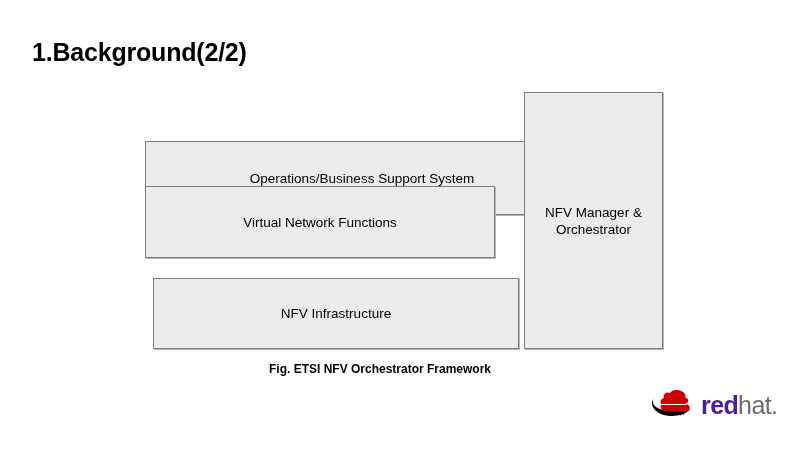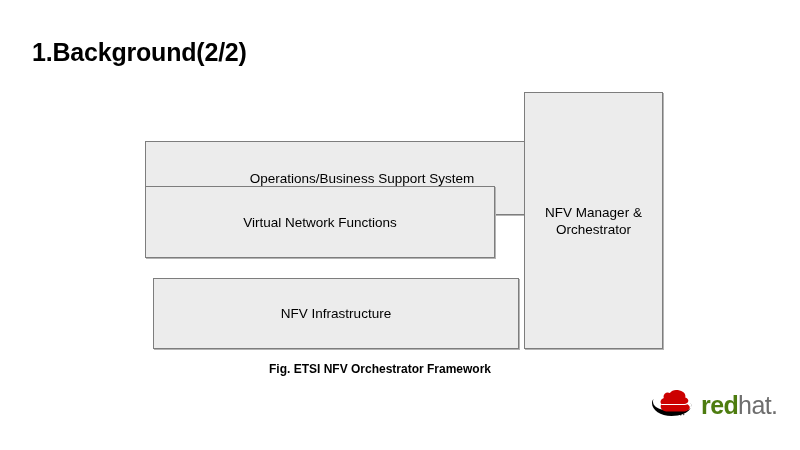--- a/index.html
+++ b/index.html
@@ -86,21 +86,21 @@
   .rh-logo svg { display: block; }
   .rh-wordmark {
     margin-left: 5px;
     font-size: 25px;
     line-height: 25px;
     letter-spacing: -0.6px;
     white-space: nowrap;
   }
   .rh-wordmark .rh-red {
     font-weight: bold;
-    color: #4d7c0f;
+    color: #4c1d95;
   }
   .rh-wordmark .rh-hat {
     font-weight: 400;
     color: #6e6e6e;
     margin-top: 12px;
   }
 </style>
 </head>
 <body>
 

